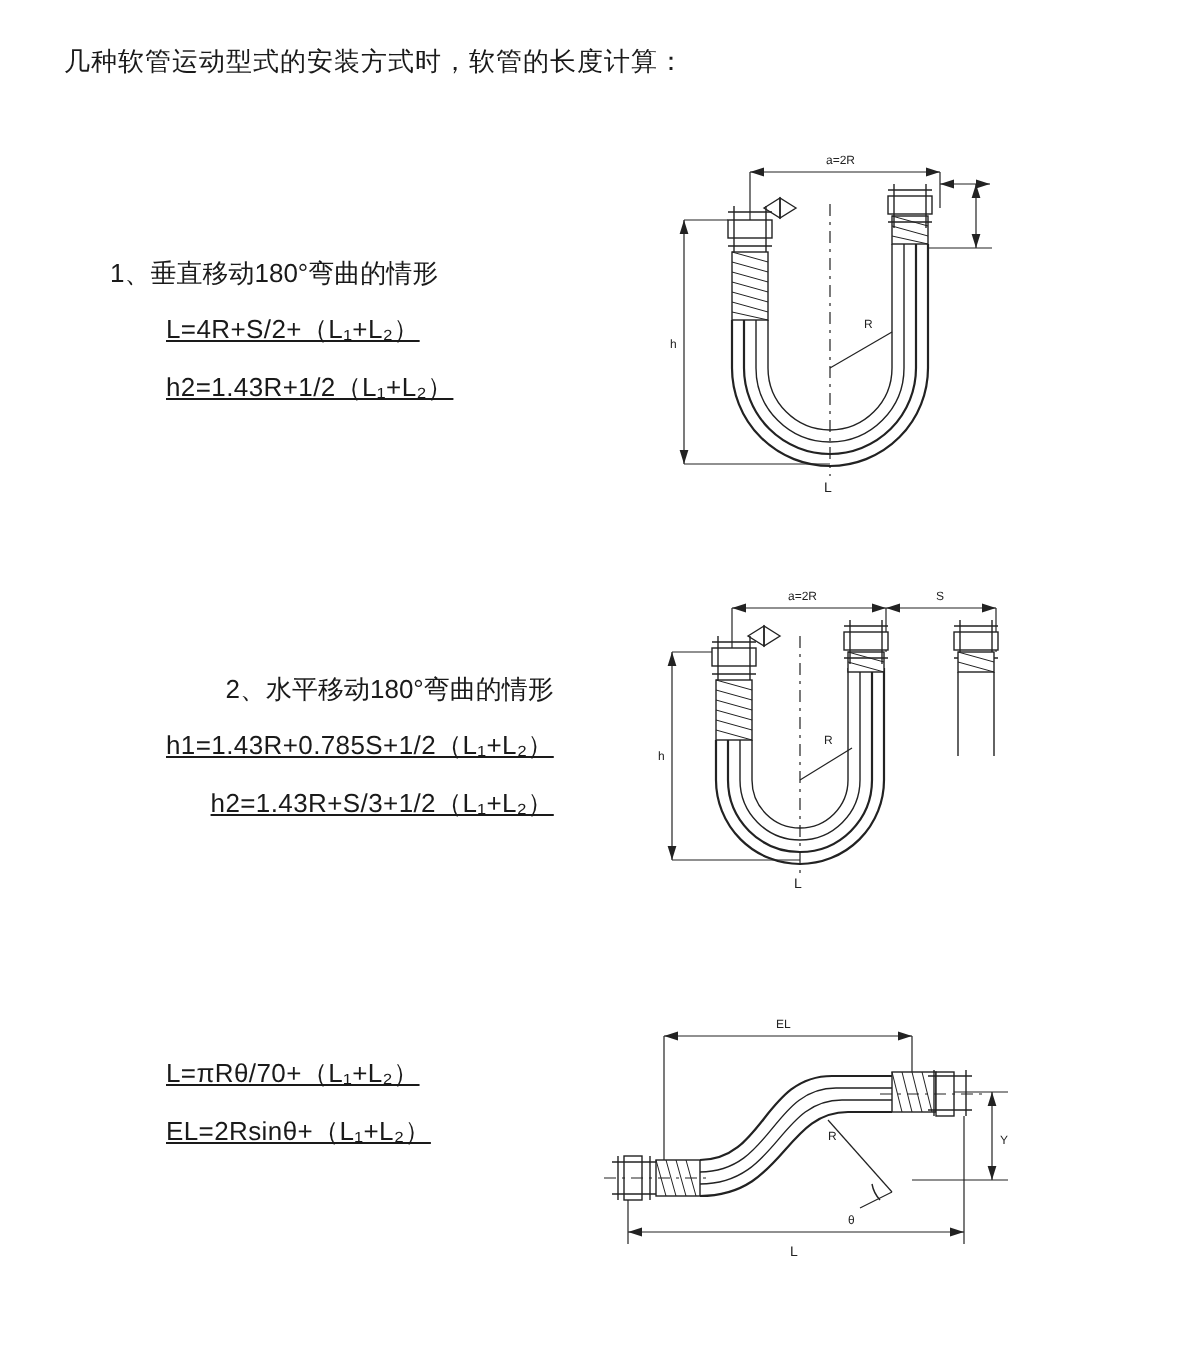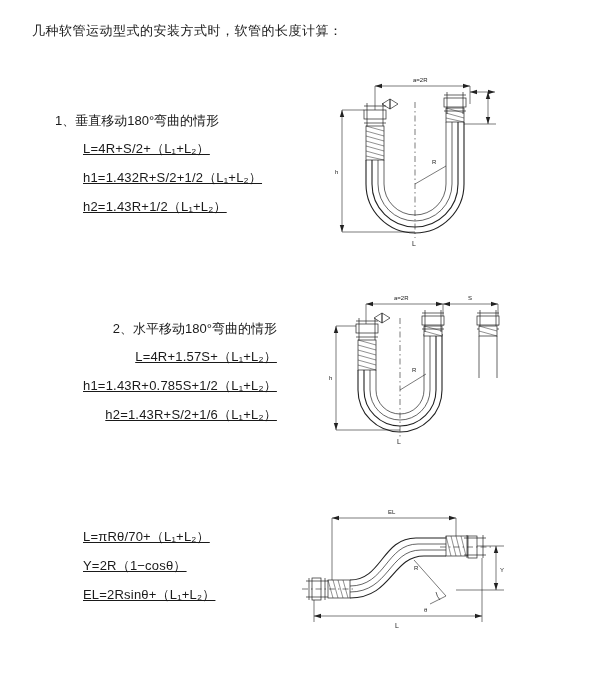--- a/index.html
+++ b/index.html
@@ -27,20 +27,21 @@
     letter-spacing: 0.5px;
     white-space: nowrap;
   }
   .section {
     position: absolute;
   }
   .sec-head {
     font-size: 13px;
     white-space: nowrap;
     margin-bottom: 10px;
+    margin-top: 16px;
   }
   .formula {
     font-size: 13px;
     white-space: nowrap;
     margin-left: 28px;
     margin-bottom: 11px;
     letter-spacing: 0.2px;
     text-decoration: underline;
   }
   .fig {
@@ -61,21 +62,20 @@
 </head>
 <body>
 
 <div class="page">
 
   <div class="title">几种软管运动型式的安装方式时，软管的长度计算：</div>
 
   <div class="section" style="left:55px; top:112px;">
     <div class="sec-head">1、垂直移动180°弯曲的情形</div>
     <div class="formula">L=4R+S/2+（L₁+L₂）</div>
-    <div class="formula">h1=1.432R+S/2+1/2（L₁+L₂）</div>
     <div class="formula">h2=1.43R+1/2（L₁+L₂）</div>
   </div>
 
   <div class="fig" style="left:320px; top:62px;">
     <svg width="220" height="200" viewBox="0 0 220 200">
 
       <line class="dim" x1="55" y1="24" x2="150" y2="24"></line>
       <path class="fl" d="M55,24 l7,-2.2 l0,4.4 z"></path>
       <path class="fl" d="M150,24 l-7,-2.2 l0,4.4 z"></path>
       <text class="ftxt-s" x="93" y="20">a=2R</text>
@@ -140,23 +140,22 @@
       <text class="ftxt-s" x="112" y="102">R</text>
 
       <line class="dash" x1="95" y1="40" x2="95" y2="176"></line>
 
       <text class="ftxt" x="92" y="184">L</text>
     </svg>
   </div>
 
   <div class="section" style="left:55px; top:320px;text-align:right;">
     <div class="sec-head">2、水平移动180°弯曲的情形</div>
-    <div class="formula">L=4R+1.57S+（L₁+L₂）</div>
     <div class="formula">h1=1.43R+0.785S+1/2（L₁+L₂）</div>
-    <div class="formula">h2=1.43R+S/2+1/6（L₁+L₂）</div>
+    <div class="formula">h2=1.43R+S/3+1/2（L₁+L₂）</div>
   </div>
 
   <div class="fig" style="left:318px; top:282px;">
     <svg width="225" height="175" viewBox="0 0 225 175">
 
       <line class="dim" x1="48" y1="22" x2="125" y2="22"></line>
       <path class="fl" d="M48,22 l7,-2.2 l0,4.4 z"></path>
       <path class="fl" d="M125,22 l-7,-2.2 l0,4.4 z"></path>
       <text class="ftxt-s" x="76" y="18">a=2R</text>
 
@@ -227,21 +226,20 @@
       <text class="ftxt-s" x="94" y="90">R</text>
 
       <line class="dash" x1="82" y1="36" x2="82" y2="156"></line>
 
       <text class="ftxt" x="79" y="162">L</text>
     </svg>
   </div>
 
   <div class="section" style="left:55px; top:528px;">
     <div class="formula">L=πRθ/70+（L₁+L₂）</div>
-    <div class="formula">Y=2R（1−cosθ）</div>
     <div class="formula">EL=2Rsinθ+（L₁+L₂）</div>
   </div>
 
   <div class="fig" style="left:296px; top:500px;">
     <svg width="230" height="140" viewBox="0 0 230 140">
 
       <line class="dim" x1="36" y1="18" x2="160" y2="18"></line>
       <path class="fl" d="M36,18 l7,-2.2 l0,4.4 z"></path>
       <path class="fl" d="M160,18 l-7,-2.2 l0,4.4 z"></path>
       <text class="ftxt-s" x="92" y="14">EL</text>

